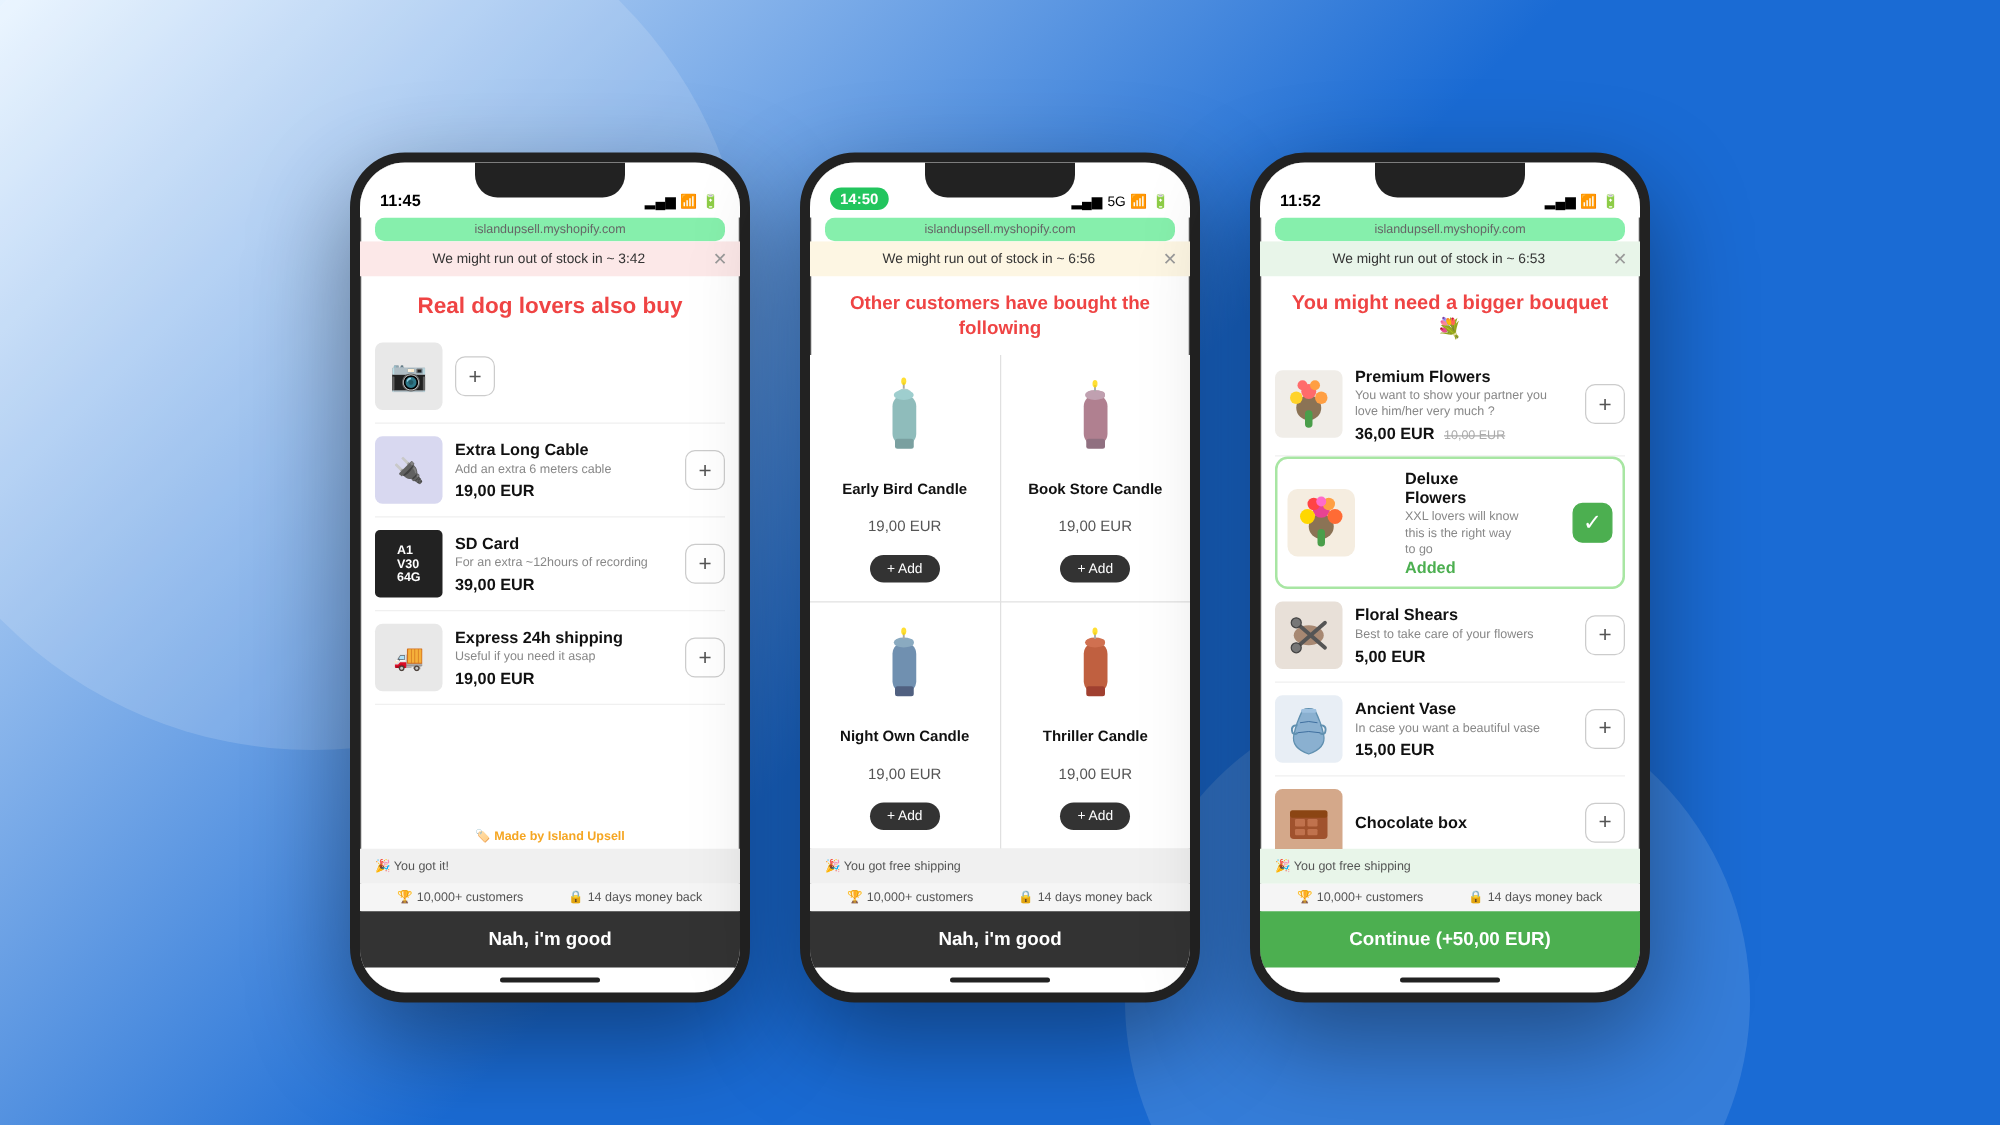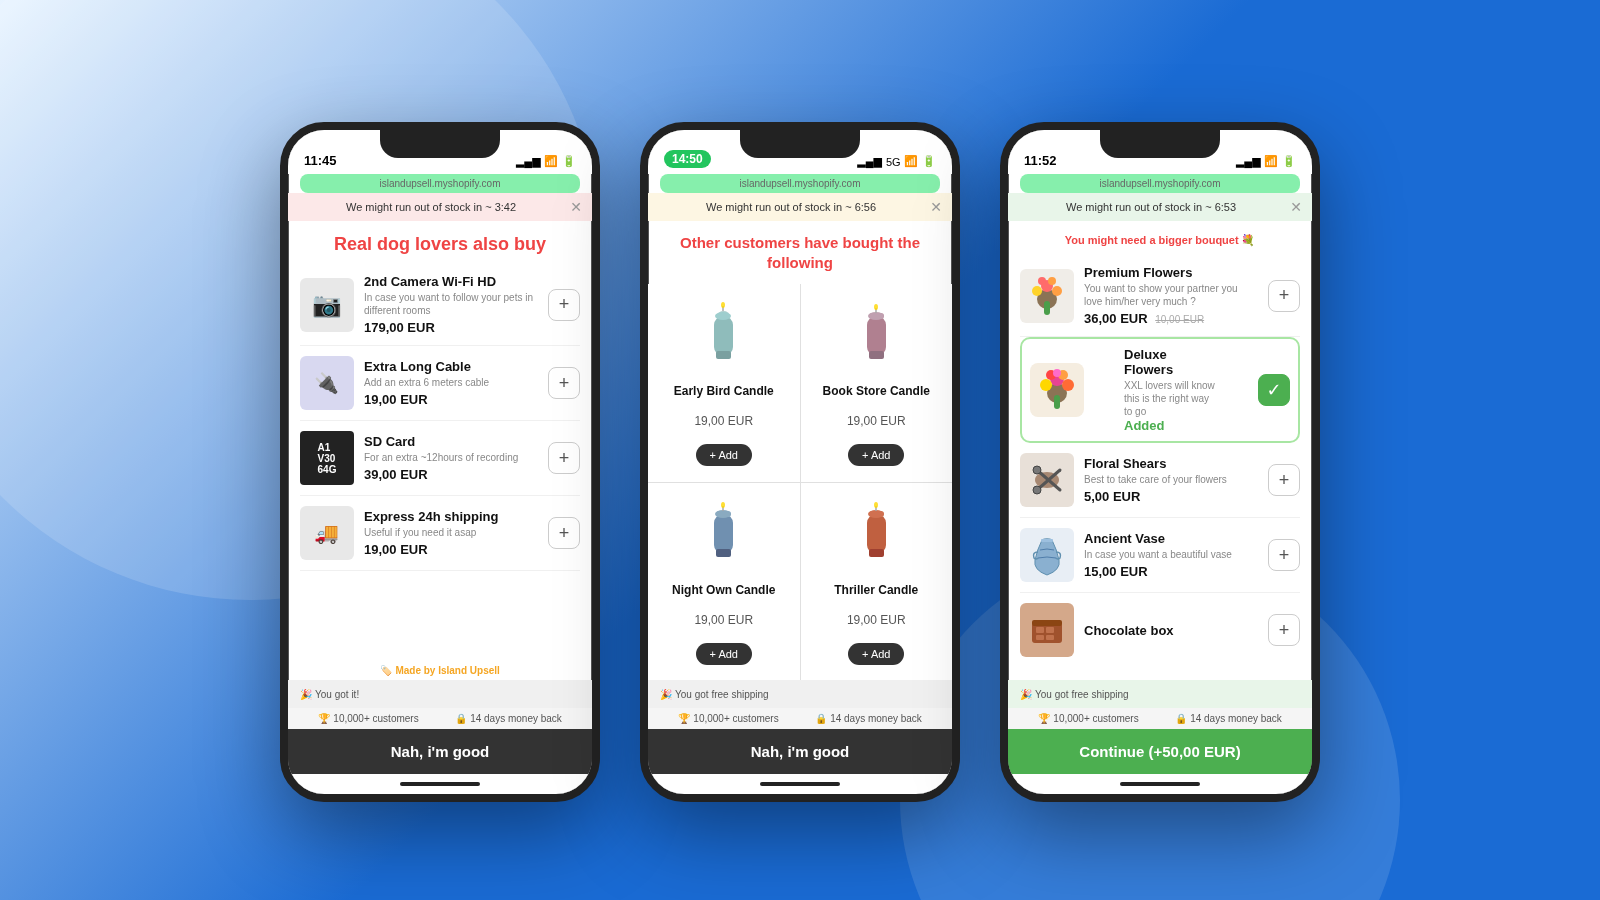--- a/index.html
+++ b/index.html
@@ -377,25 +377,20 @@
         <span>We might run out of stock in ~ 3:42</span>
         <span class="alert-close">✕</span>
       </div>
 
       <div class="popup-title">Real dog lovers also buy</div>
 
       <div class="product-list">
 
         <div class="product-item">
           <div class="product-thumb img-camera">📷</div>
-          <div class="product-info">
-            <div class="product-name">2nd Camera Wi-Fi HD</div>
-            <div class="product-desc">In case you want to follow your pets in different rooms</div>
-            <div class="product-price">179,00 EUR</div>
-          </div>
           <div class="add-btn">+</div>
         </div>
 
         <div class="product-item">
           <div class="product-thumb img-cable">🔌</div>
           <div class="product-info">
             <div class="product-name">Extra Long Cable</div>
             <div class="product-desc">Add an extra 6 meters cable</div>
             <div class="product-price">19,00 EUR</div>
           </div>
@@ -569,21 +564,21 @@
     <div class="phone-url-bar">
       <span>islandupsell.myshopify.com</span>
     </div>
 
     <div class="phone-content">
       <div class="alert-banner green-light">
         <span>We might run out of stock in ~ 6:53</span>
         <span class="alert-close">✕</span>
       </div>
 
-      <div class="popup-title" style="font-size:11px;">You might need a bigger bouquet 💐</div>
+      <div class="popup-title" style="font-size:16px;">You might need a bigger bouquet 💐</div>
 
       <div class="product-list">
 
         <div class="product-item">
           <div class="product-thumb" style="background:#f0ede8;border-radius:6px;">
             <svg width="50" height="50" viewBox="0 0 50 50">
               <circle cx="25" cy="28" r="10" fill="#8B7355"></circle>
               <circle cx="25" cy="15" r="6" fill="#ff6b6b"></circle>
               <circle cx="35" cy="20" r="5" fill="#ff9f43"></circle>
               <circle cx="15" cy="20" r="5" fill="#ffd32a"></circle>

